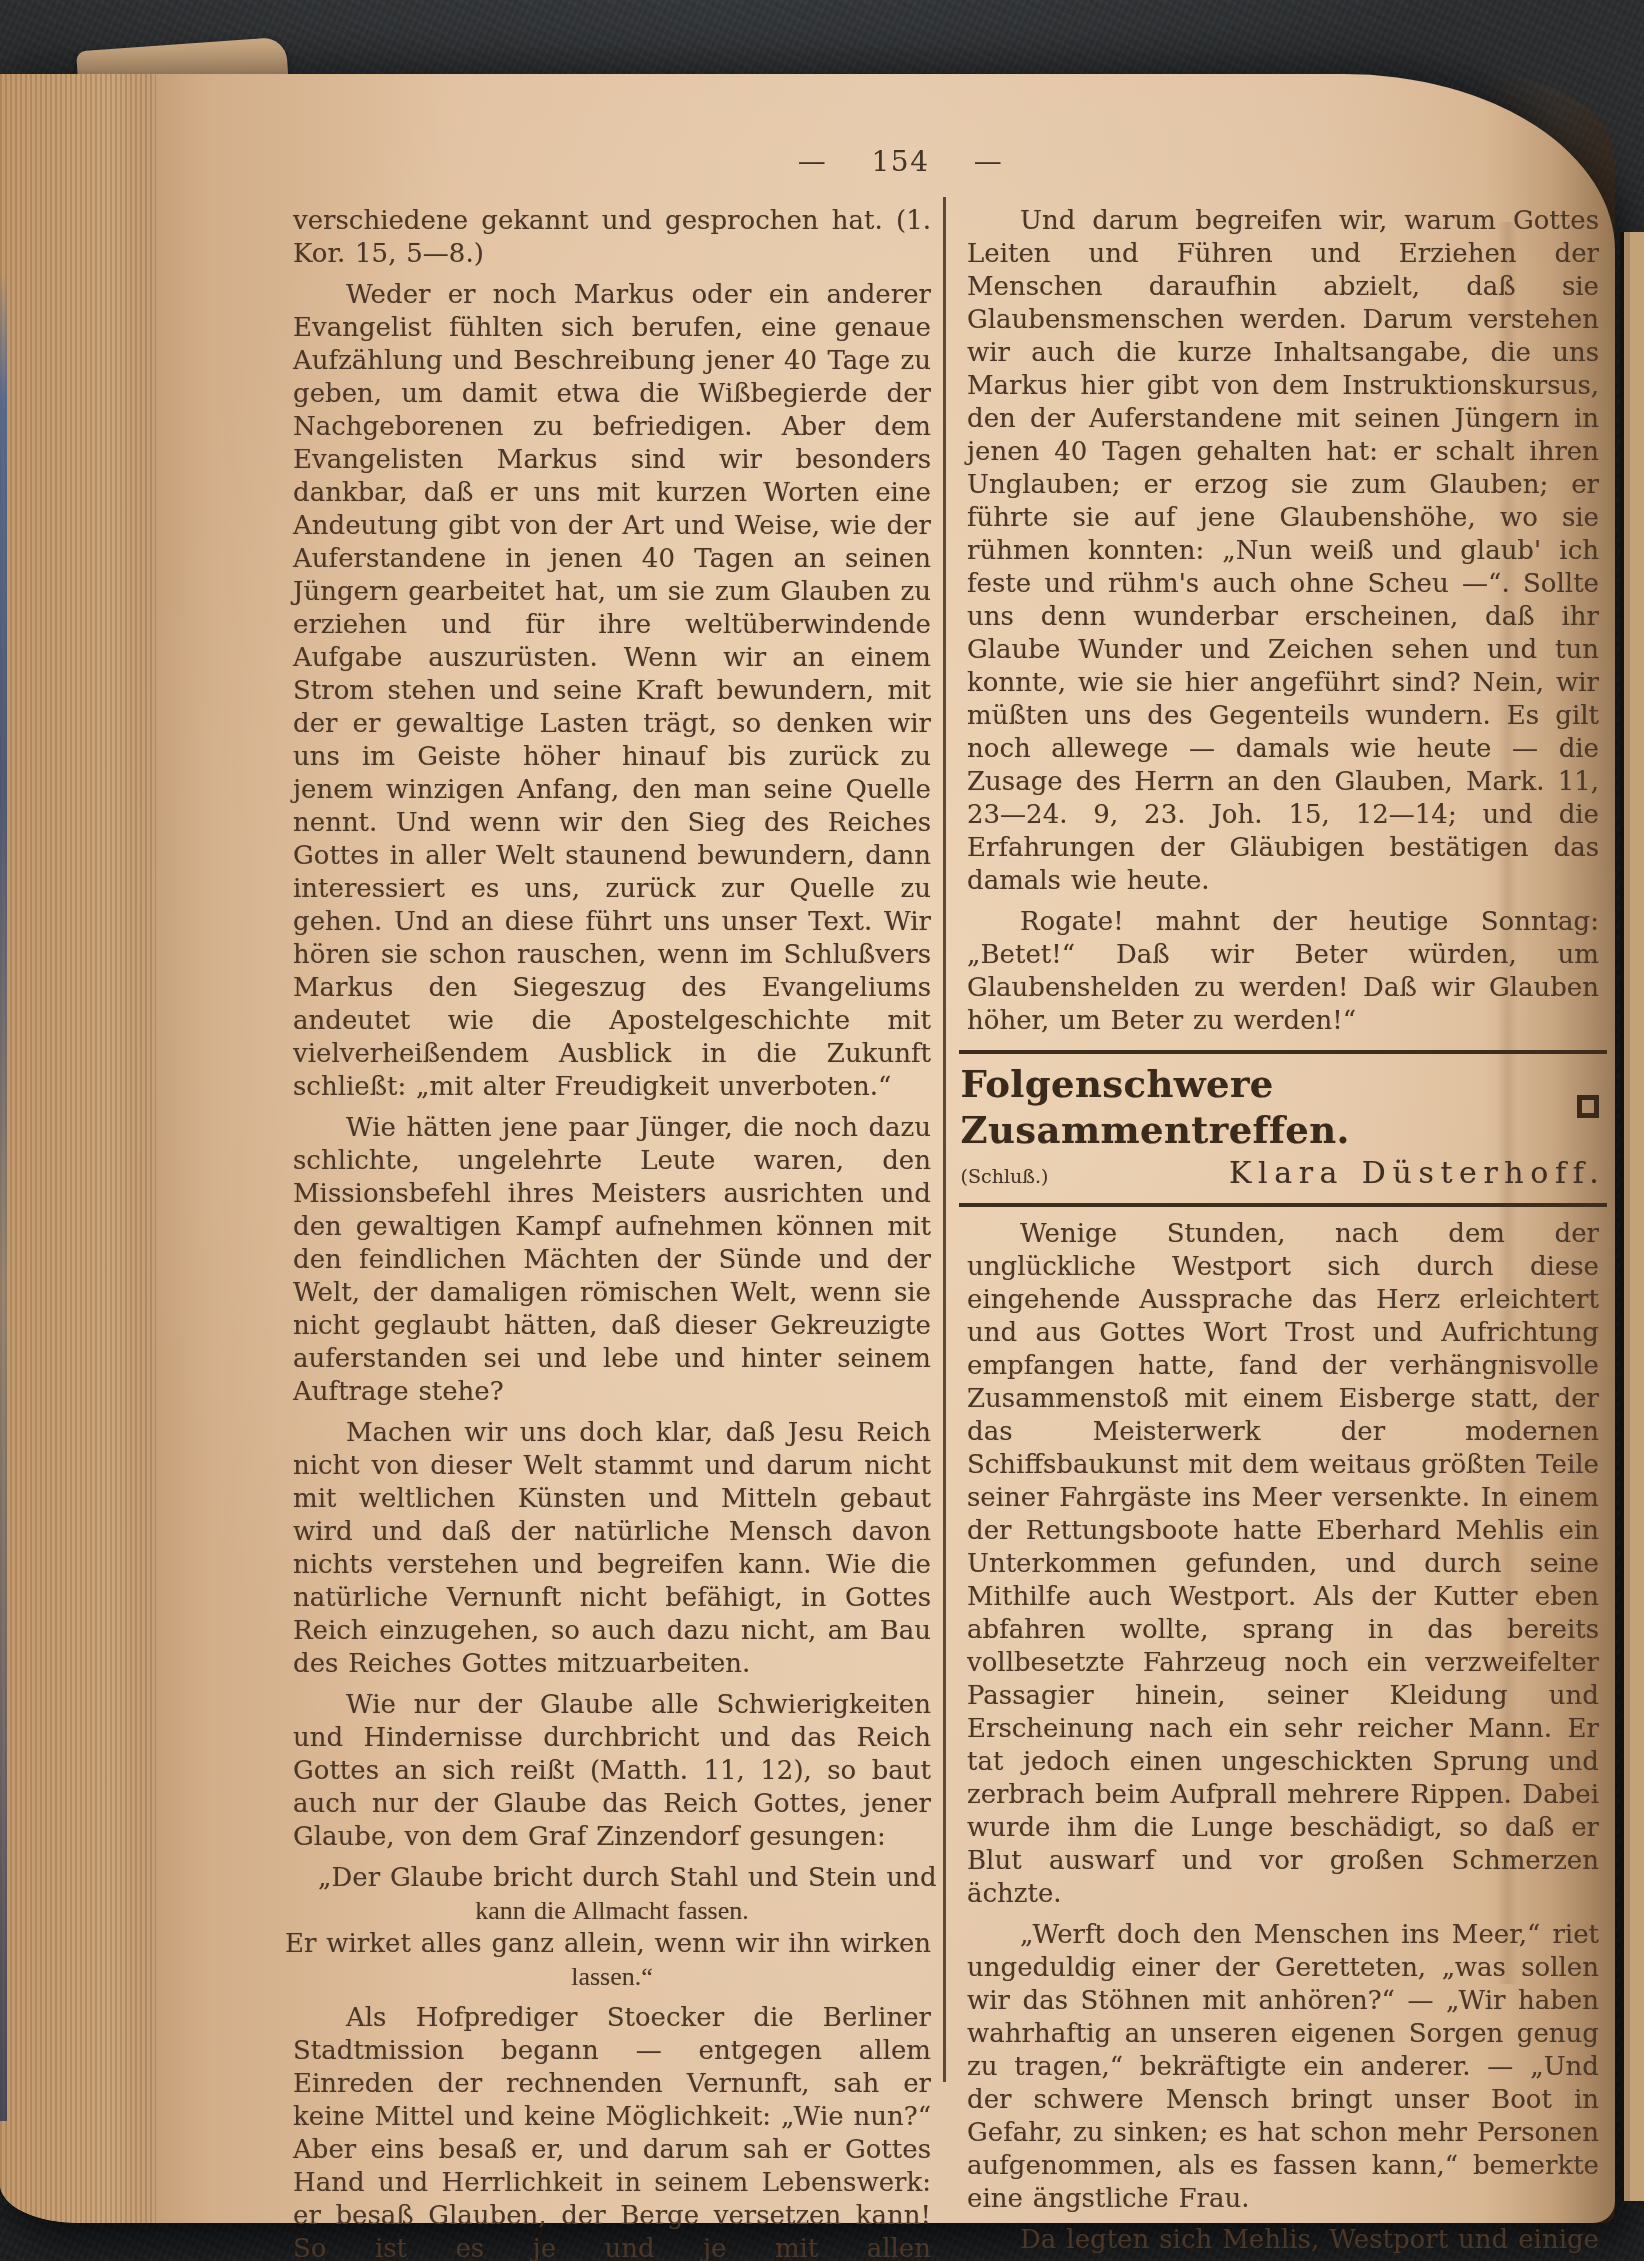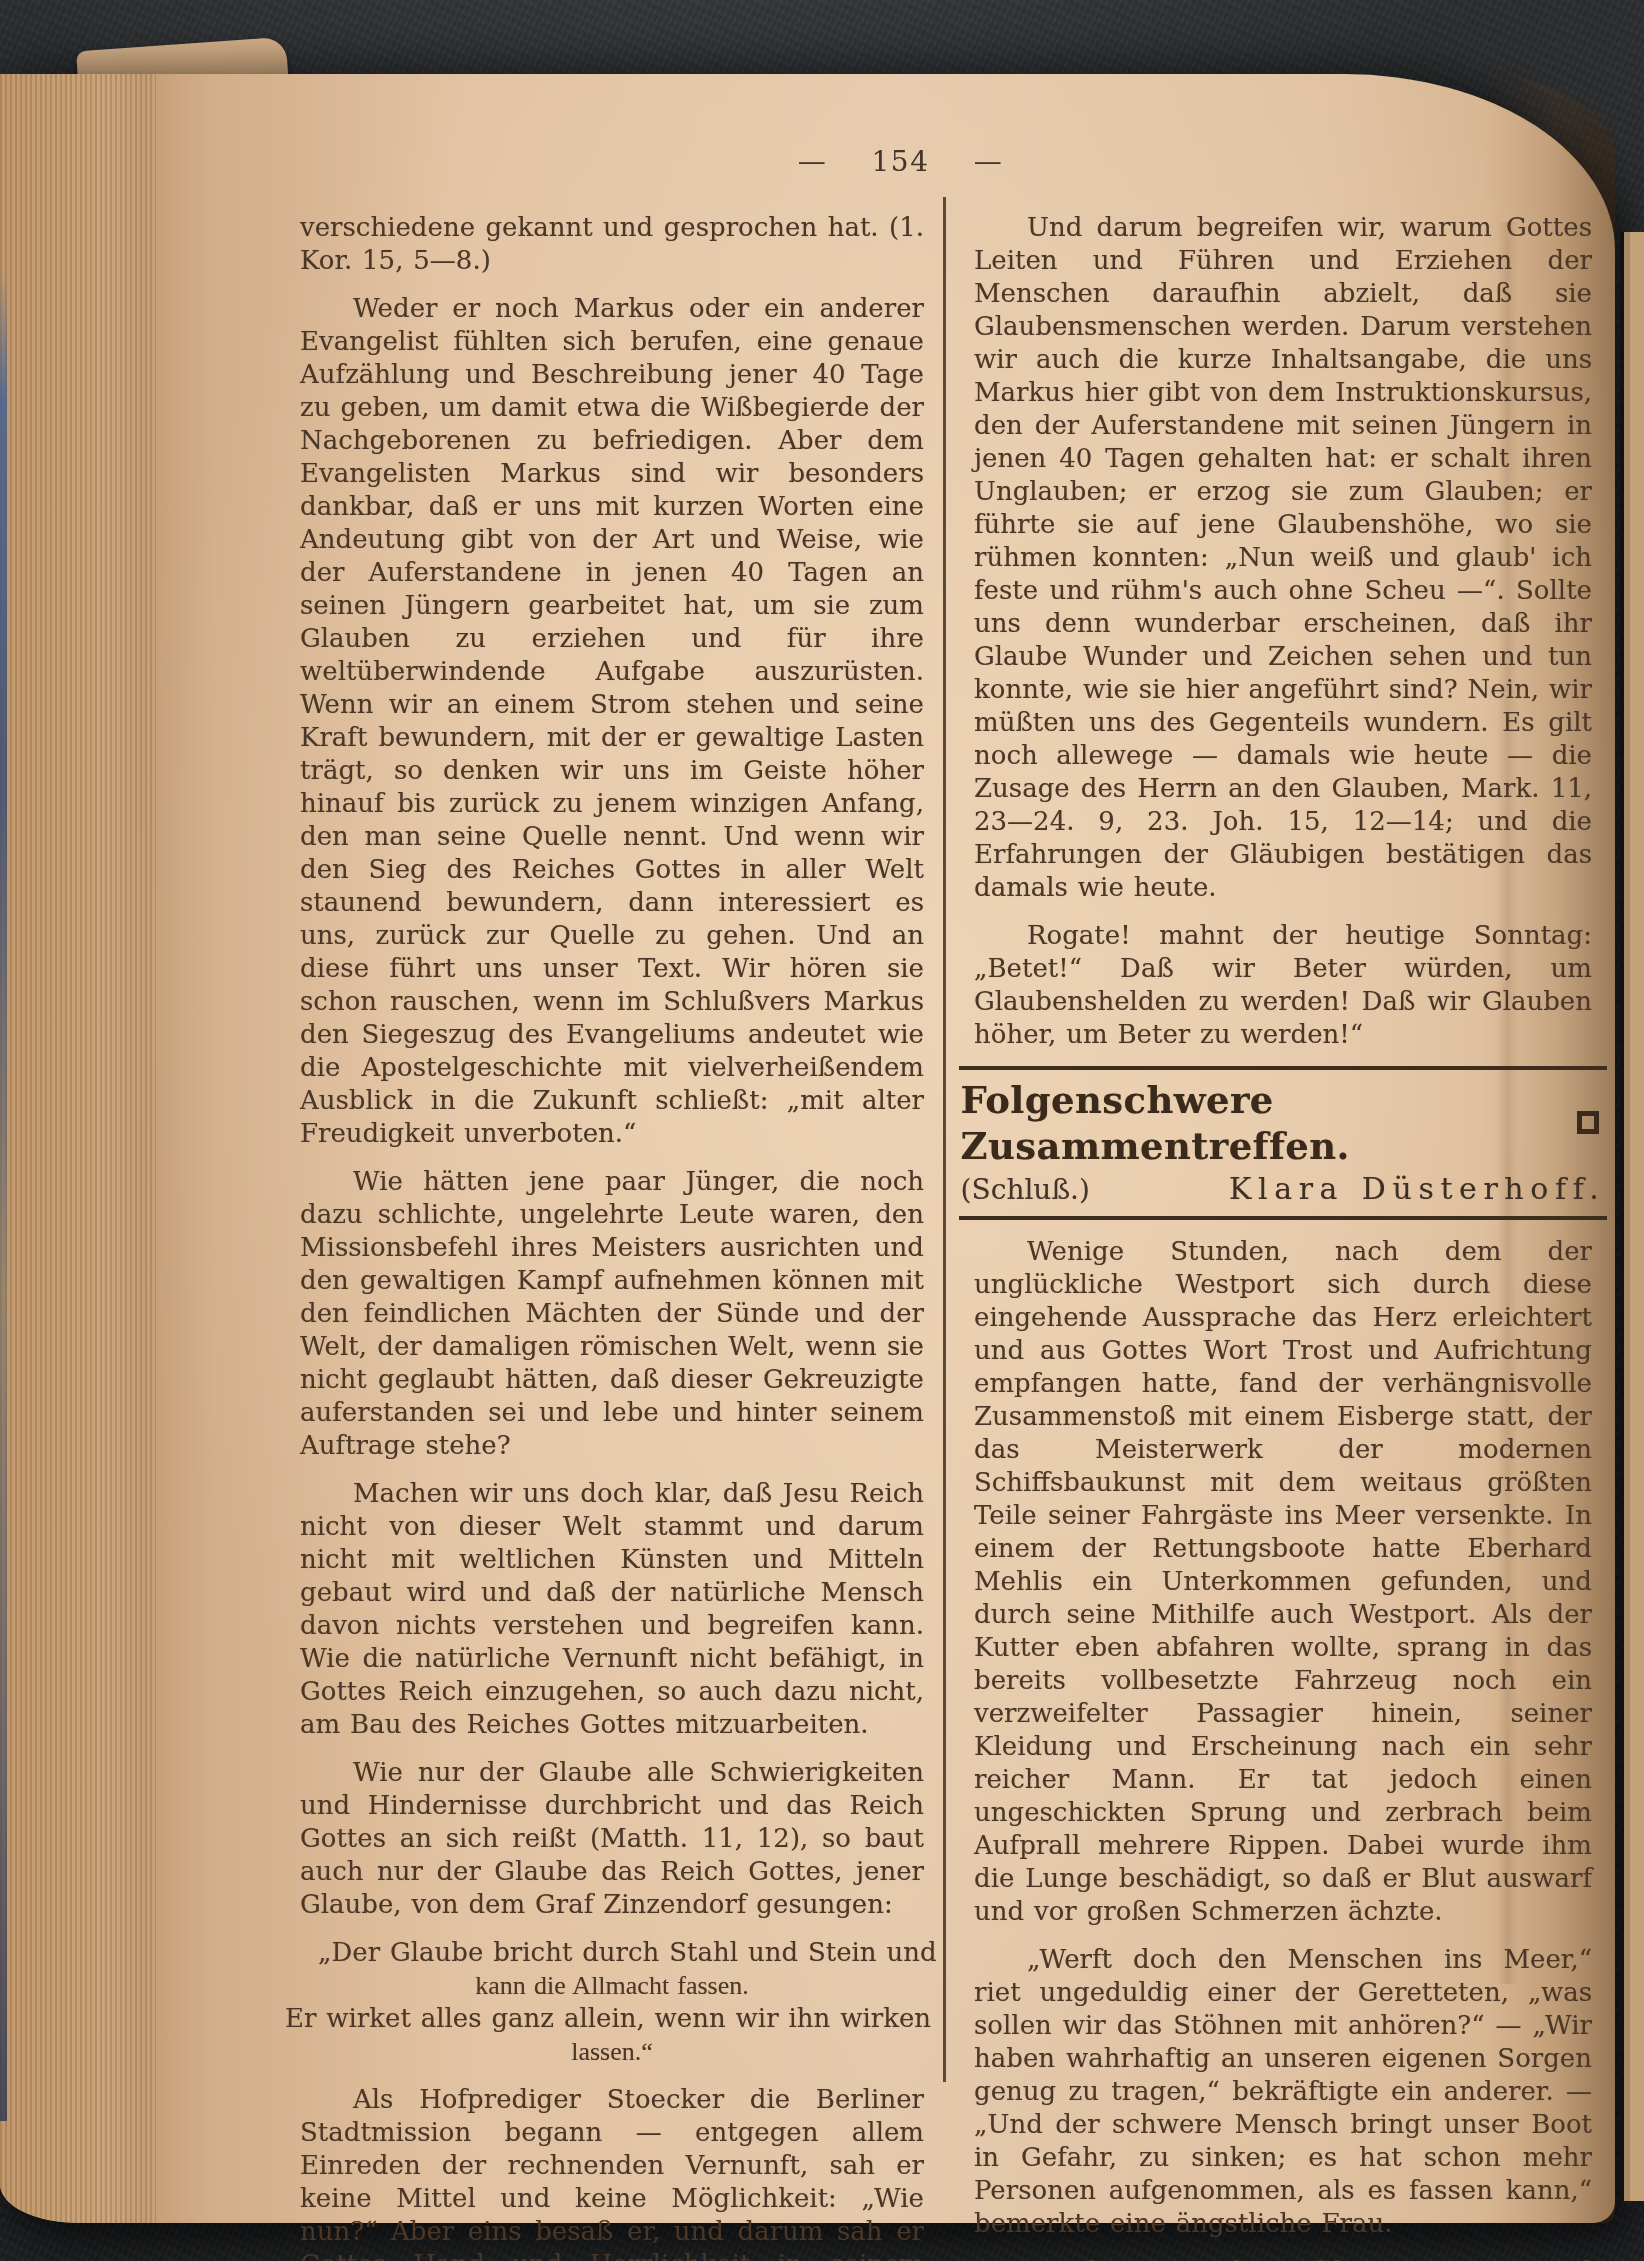--- a/index.html
+++ b/index.html
@@ -80,21 +80,21 @@
 
   .col {
     position: absolute; top: 196px; z-index: 4;
     font-size: 26px; line-height: 33px; color: #4b3727;
     text-align: justify; word-spacing: 1.6px;
     text-shadow: 0 0 0.8px rgba(75,55,39,0.35);
   }
   .col-left  { left: 285px;  width: 654px; }
   .col-right { left: 959px; width: 648px; }
 
-  .col p { margin: 15px; text-indent: 53px; }
+  .col p { margin: 8px; text-indent: 53px; }
   .col p.no-indent { text-indent: 0; }
 
   .verse { margin: 1.6px 0 3.3px 0; }
   .verse div { text-indent: 0; }
   .verse .hang   { padding-left: 33px; text-align: left; }
   .verse .center { text-align: center; font-family: Liberation Serif, serif; }
   .verse .flush  { text-align: left; }
 
   .article-header {
     margin: 13px 0 10px 0;
@@ -105,21 +105,21 @@
   .title-row { display: flex; justify-content: center; align-items: center; }
   .article-title {
     font-size: 37px; font-weight: bold; color: #3a2a1b;
     text-indent: 0; line-height: 46px; letter-spacing: 0.4px;
   }
   .square-ornament {
     width: 12.3px; height: 12.3px; border: 5px solid #3a2a1b;
     margin-right: 6.6px; flex: 0 0 auto;
   }
   .byline-row { display: flex; justify-content: space-between; align-items: baseline; margin-top: 3.3px; }
-  .article-subtitle { font-size: 28px; color: #45342a; }
+  .article-subtitle { font-size: 19px; color: #45342a; }
   .article-author { font-size: 30px; color: #3f2f22; letter-spacing: 6.6px; }
 </style>
 </head>
 <body>
 
 <div class="leather-texture"></div>
 <div class="torn-corner"></div>
 
 <div class="page">
   <div class="edge-stack"></div>

